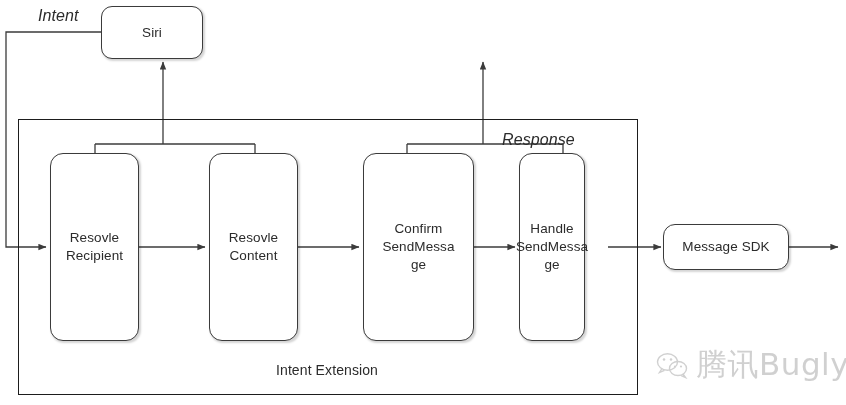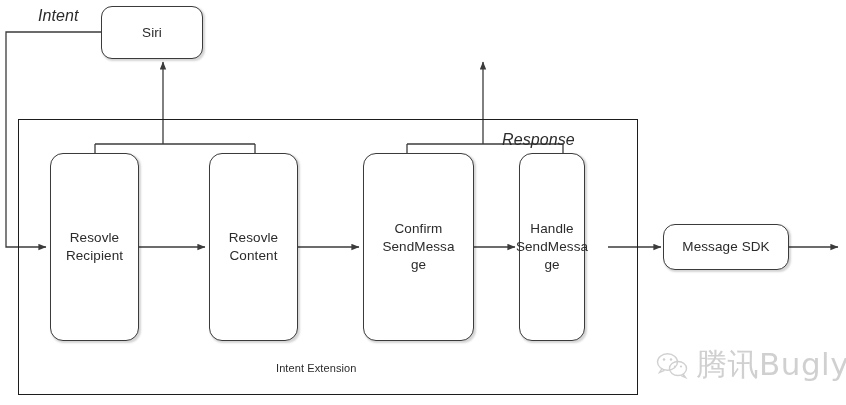--- a/index.html
+++ b/index.html
@@ -55,21 +55,21 @@
     font-size: 16px;
     line-height: 1.3;
     letter-spacing: 0.1px;
     white-space: nowrap;
     text-align: left;
     font-style: italic;
   }
   .container-caption {
     position: absolute;
     color: #2b2b2b;
-    font-size: 11px;
+    font-size: 14px;
     letter-spacing: 0.1px;
     white-space: nowrap;
   }
   .watermark {
     position: absolute;
     display: flex;
     align-items: center;
     gap: 7px;
     opacity: 0.32;
     color: #6f6f6f;

